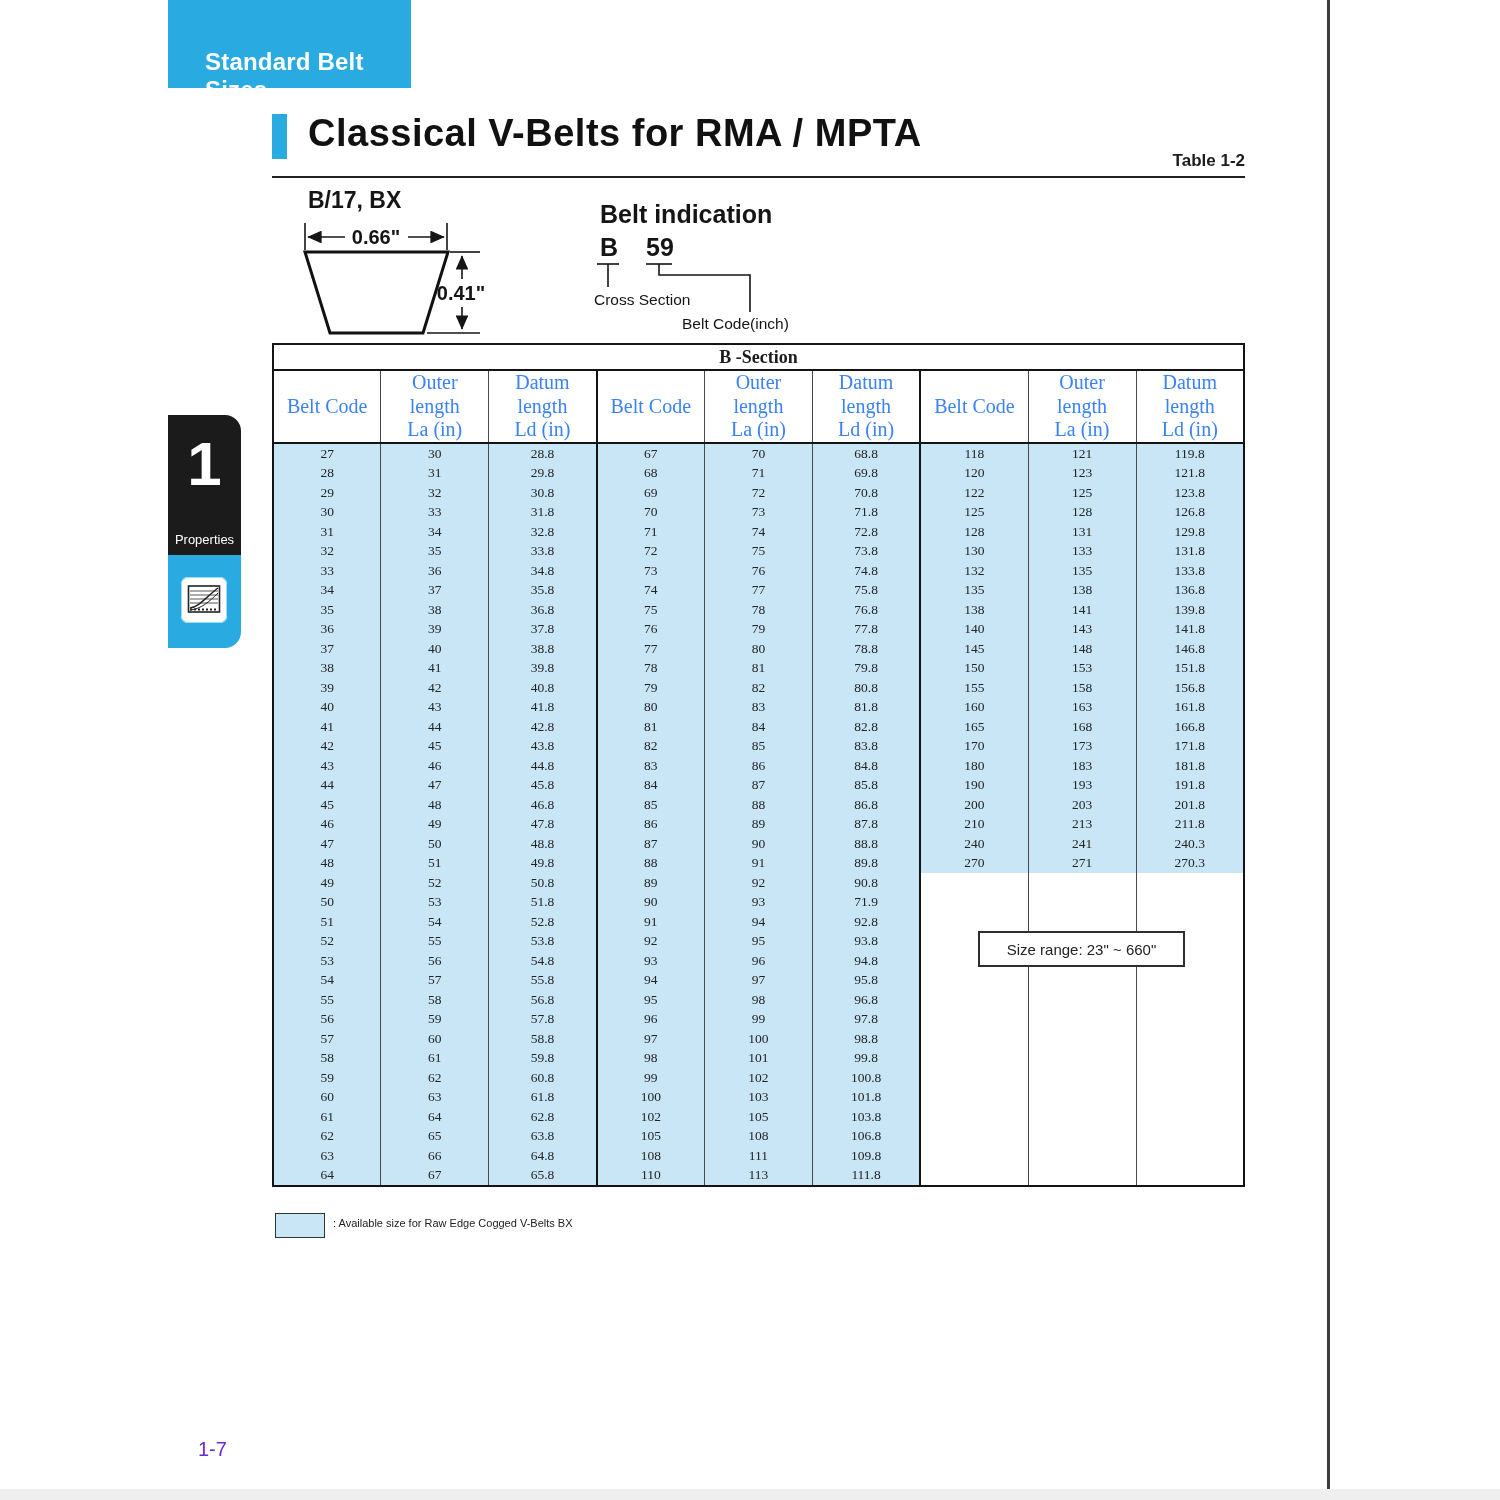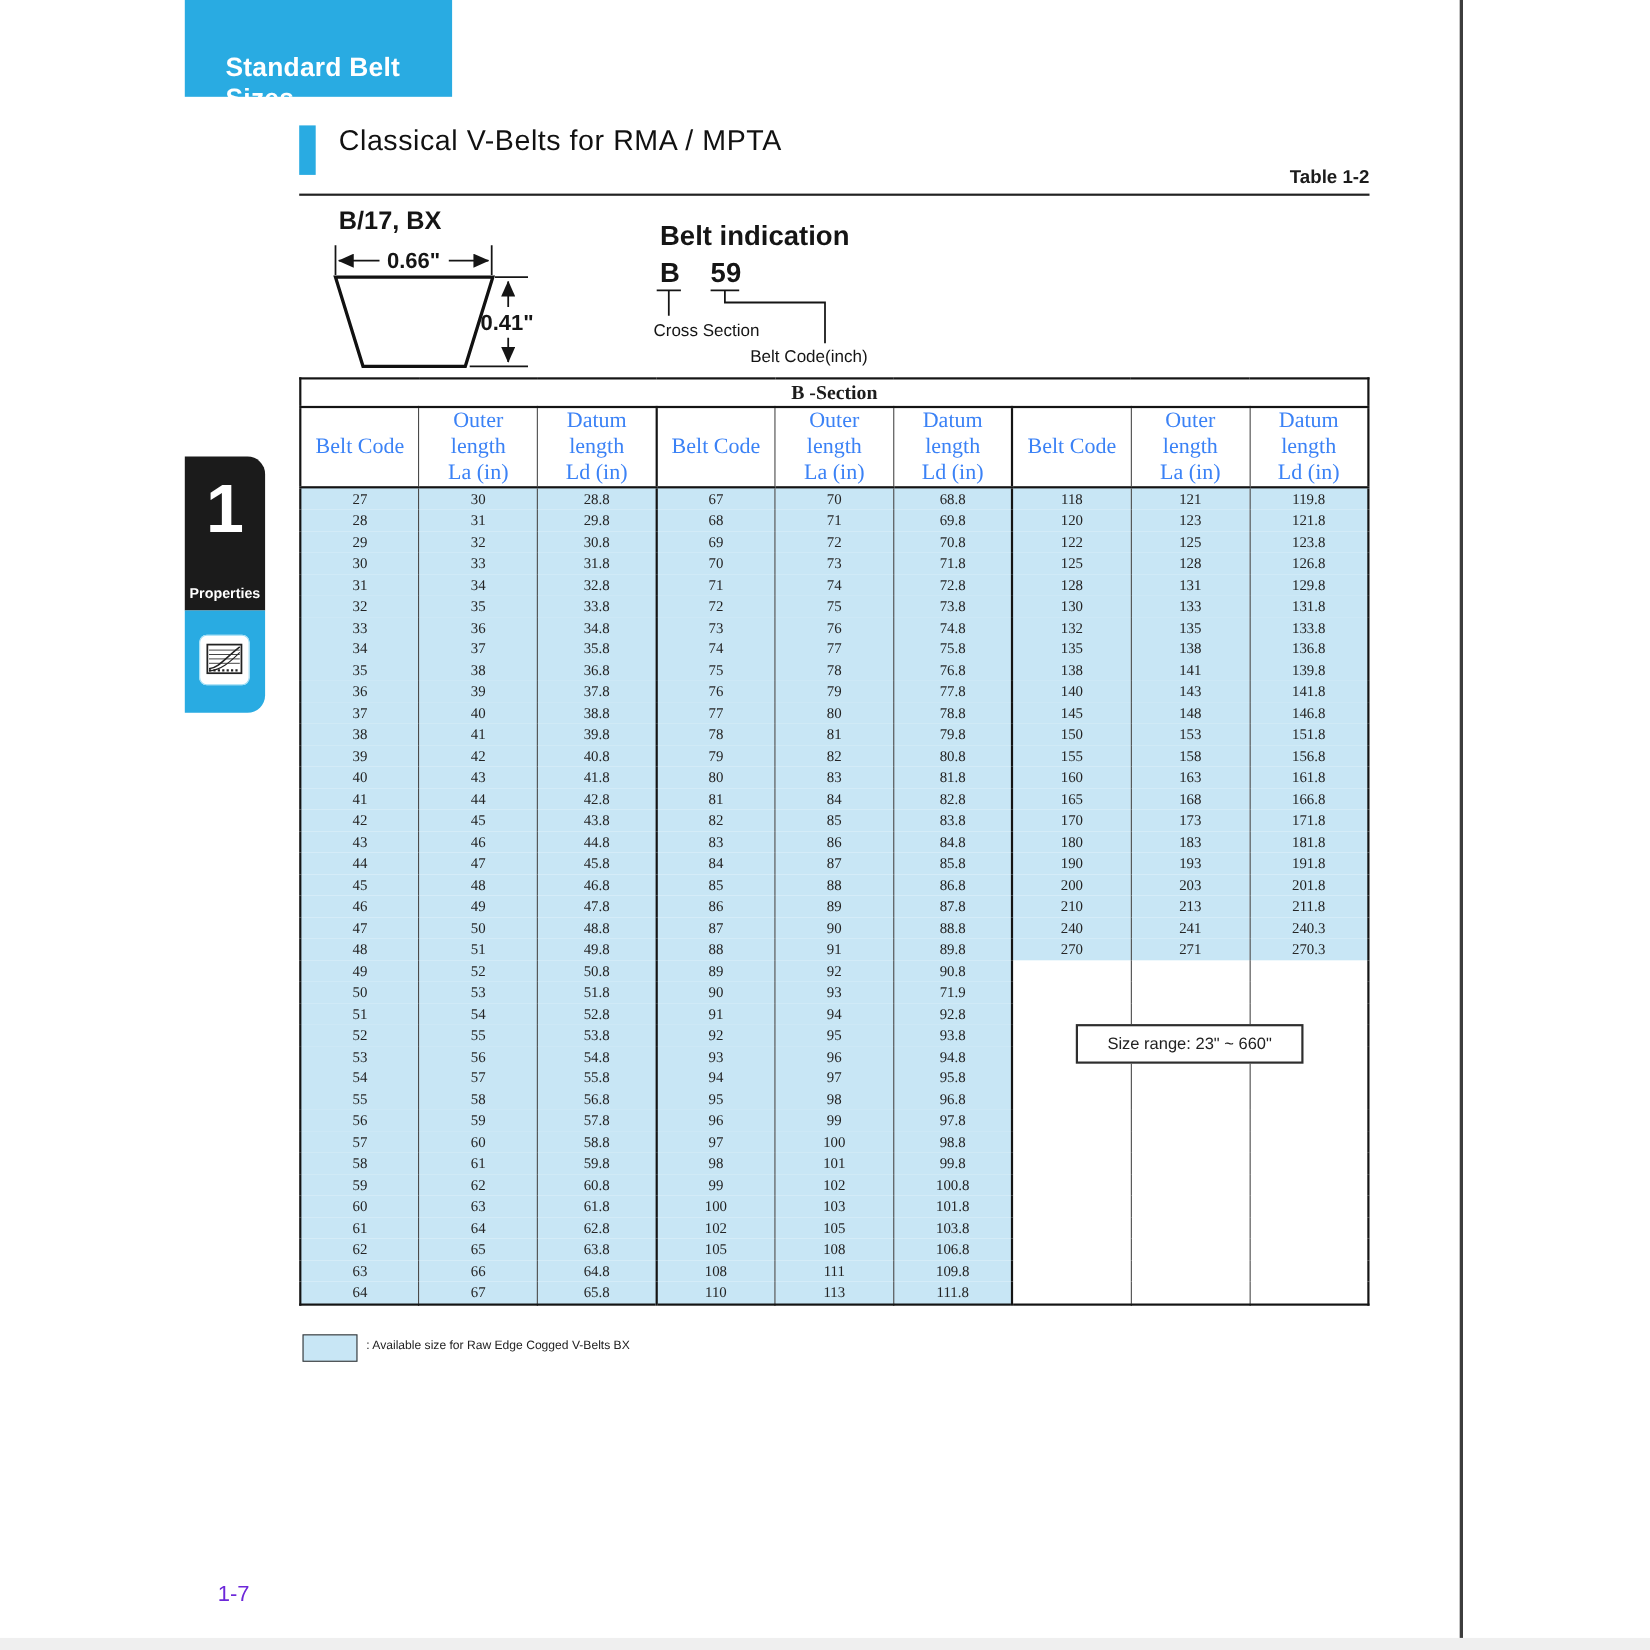--- a/index.html
+++ b/index.html
@@ -6,21 +6,21 @@
   .page{
     position:relative;width:1500px;height:1500px;overflow:hidden;
     background:#ffffff;color:#1c1c1c;
     font-family:"Liberation Sans", sans-serif;
   }
   
   .eyebrow-box{position:absolute;left:168px;top:0;width:243px;height:88px;background:var(--accent,#29abe2);}
   .eyebrow-text{position:absolute;left:37px;top:48px;color:#ffffff;font-size:24px;font-weight:bold;letter-spacing:0.2px;}
   
   .accent-bar{position:absolute;left:272px;top:114px;width:15px;height:45px;background:var(--accent,#29abe2);}
-  .page-title{position:absolute;left:308px;top:112px;margin:0;font-size:26px;font-weight:normal;letter-spacing:0.5px;color:#111;}
+  .page-title{position:absolute;left:308px;top:112px;margin:0;font-size:38px;font-weight:bold;letter-spacing:0.5px;color:#111;}
   .table-label{position:absolute;left:1045px;top:151px;width:200px;text-align:right;font-size:17px;font-weight:bold;}
   .title-rule{position:absolute;left:272px;top:176px;width:973px;height:2px;background:#222;}
   
   .diagram-svg{position:absolute;left:272px;top:180px;}
   .diagram-svg text{font-family:"Liberation Sans", sans-serif;fill:#151515;}
   .dim-line{stroke:#151515;stroke-width:1.6;fill:none;}
   .big-label{font-size:23px;font-weight:bold;}
   .dim-label{font-size:20px;font-weight:bold;}
   .small-label{font-size:15.5px;}
   .indication-title{font-size:25px;font-weight:bold;}
@@ -46,21 +46,21 @@
     position:absolute;left:978px;top:931px;width:207px;height:36px;
     background:#fff;border:2px solid #2e2e2e;box-sizing:border-box;
     display:flex;align-items:center;justify-content:center;font-size:15px;color:#222;
   }
   
   .legend-swatch{position:absolute;left:275px;top:1213px;width:50px;height:25px;background:var(--hl,#c8e6f5);border:1.5px solid #333;box-sizing:border-box;}
   .legend-text{position:absolute;left:333px;top:1217px;font-size:11px;color:#222;}
   
   .chapter-tab{position:absolute;left:168px;top:415px;width:73px;height:140px;background:#1b1b1b;border-radius:0 16px 0 0;}
   .chapter-number{position:absolute;left:0;top:18px;width:73px;text-align:center;color:#fff;font-size:62px;font-weight:bold;line-height:1;}
-  .chapter-label{position:absolute;left:0;bottom:8px;width:73px;text-align:center;color:#fff;font-size:13px;font-weight:bold;}
+  .chapter-label{position:absolute;left:0;bottom:8px;width:73px;text-align:center;color:#fff;font-size:13px;font-weight:normal;}
   .chapter-icon-box{position:absolute;left:168px;top:555px;width:73px;height:93px;background:var(--accent,#29abe2);border-radius:0 0 16px 0;}
   .icon-tile{position:absolute;left:13px;top:22px;width:46px;height:46px;background:#fff;border-radius:7px;box-shadow:0 0 0 1px #9adcf5 inset;display:flex;align-items:center;justify-content:center;}
   
   .page-number{position:absolute;left:198px;top:1438px;font-size:20px;color:#6d28d9;}
   .page-edge-line{position:absolute;left:1327px;top:0;width:3px;height:1500px;background:#3d3d3d;}
   .bottom-strip{position:absolute;left:0;top:1489px;width:1500px;height:11px;background:#efefef;}
 </style>
 </head>
 <body>
 

